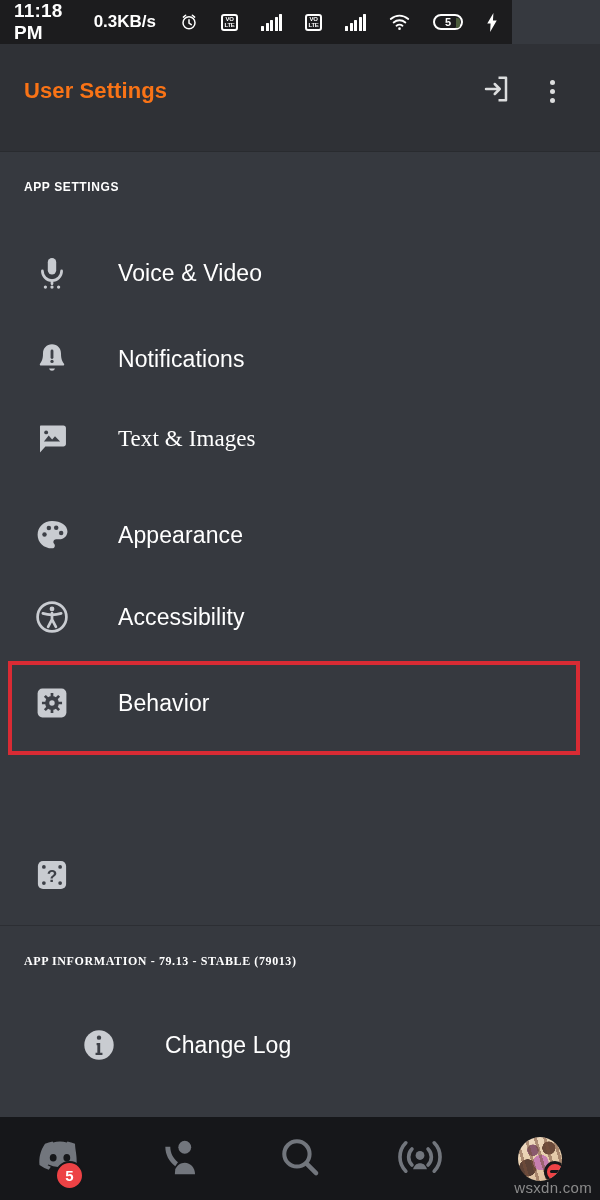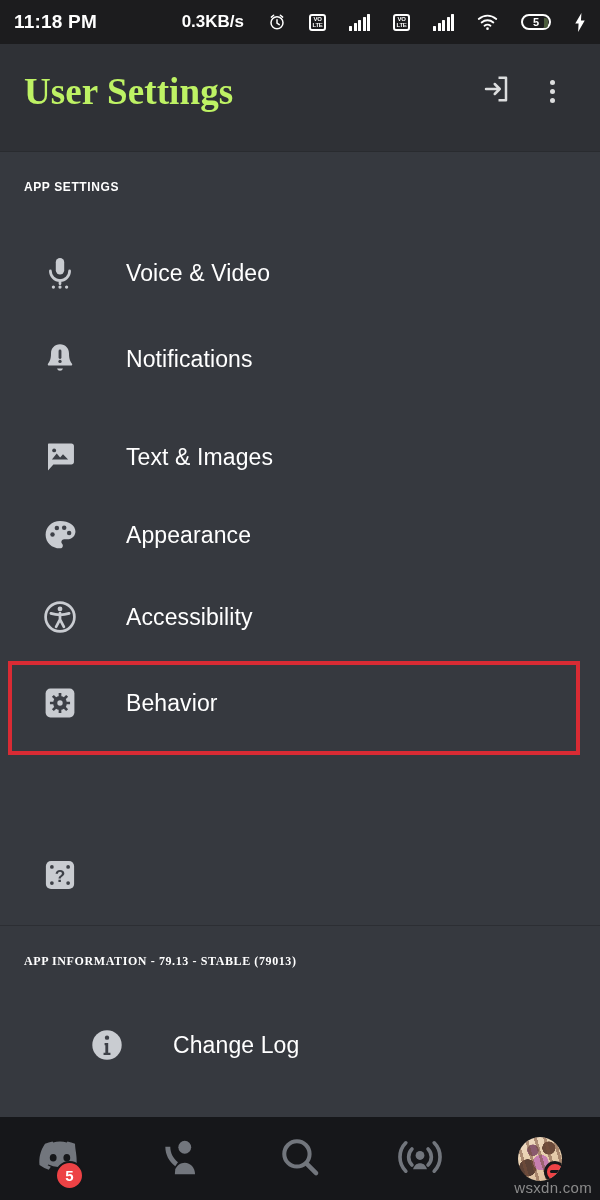--- a/index.html
+++ b/index.html
@@ -16,21 +16,21 @@
     width: 600px;
     height: 1200px;
     background: #36393f;
     overflow: hidden;
   }
 
   
   #statusbar {
     position: absolute;
     top: 0; left: 0;
-    width: 600px;
+    width: 512px;
     height: 44px;
     background: #1c1c1e;
     display: flex;
     align-items: center;
     justify-content: space-between;
     padding: 0 14px;
     box-sizing: border-box;
   }
   #status-clock {
     color: #ffffff;
@@ -107,27 +107,26 @@
     top: 44px; left: 0;
     width: 600px;
     height: 108px;
     background: #2f3136;
     display: flex;
     align-items: center;
     box-sizing: border-box;
     padding: 0 20px 0 24px;
   }
   #appbar-title {
-    color: #bef264;
-    font-size: 37px;
+    color: #f97316;
+    font-size: 22px;
     font-weight: bold;
     flex: 1;
     letter-spacing: 0.1px;
     margin-top: -14px;
-    font-family: Liberation Serif, serif;
   }
   .appbar-btn {
     width: 56px; height: 56px;
     display: flex;
     align-items: center;
     justify-content: center;
     margin-top: -14px;
   }
   .kebab { display: flex; flex-direction: column; gap: 4px; align-items: center; }
   .kebab i { width: 5px; height: 5px; background: #dcddde; border-radius: 50%; display: block; }
@@ -150,21 +149,21 @@
 
   
   .row {
     position: absolute;
     left: 0;
     width: 497px;
     height: 86px;
     display: flex;
     align-items: center;
     box-sizing: border-box;
-    padding-left: 38px;
+    padding-left: 30px;
   }
   .row-icon {
     width: 44px;
     height: 44px;
     display: flex;
     align-items: center;
     justify-content: center;
     flex: 0 0 44px;
   }
   .row-label {
@@ -377,21 +376,21 @@
       <svg width="36" height="36" viewBox="0 0 24 24">
         <path d="M12 2.2c-3.6 0-6 2.6-6 6.2 0 4.1-1.1 5.6-2 6.7-.4.5 0 1.3.7 1.3h14.6c.7 0 1.1-.8.7-1.3-.9-1.1-2-2.6-2-6.7 0-3.6-2.4-6.2-6-6.2z" fill="#c9ccd1"></path>
         <path d="M10 18.4a2.1 2.1 0 0 0 4 0z" fill="#c9ccd1"></path>
         <path d="M12 6.6v4.4" stroke="#3d4047" stroke-width="1.9" stroke-linecap="round"></path>
         <circle cx="12" cy="13.6" r="1.1" fill="#3d4047"></circle>
       </svg>
     </span>
     <span class="row-label">Notifications</span>
   </div>
 
-  <div class="row" style="top:414px;">
+  <div class="row" style="top:396px;font-family:Liberation Serif, serif;">
     <span class="row-icon">
       <svg width="36" height="36" viewBox="0 0 24 24">
         <path d="M4.4 3h15.2c1 0 1.7.8 1.7 1.7v10.6c0 1-.8 1.7-1.7 1.7H7.6L4 21V4.7C4 3.8 3.9 3 4.4 3z" fill="#c9ccd1"></path>
         <path d="M6.6 13.6l3.2-4 2.3 2.8 1.9-2.2 3.4 3.4z" fill="#3d4047"></path>
         <circle cx="8.1" cy="7.6" r="1.3" fill="#3d4047"></circle>
       </svg>
     </span>
     <span class="row-label">Text &amp; Images</span>
   </div>
 

